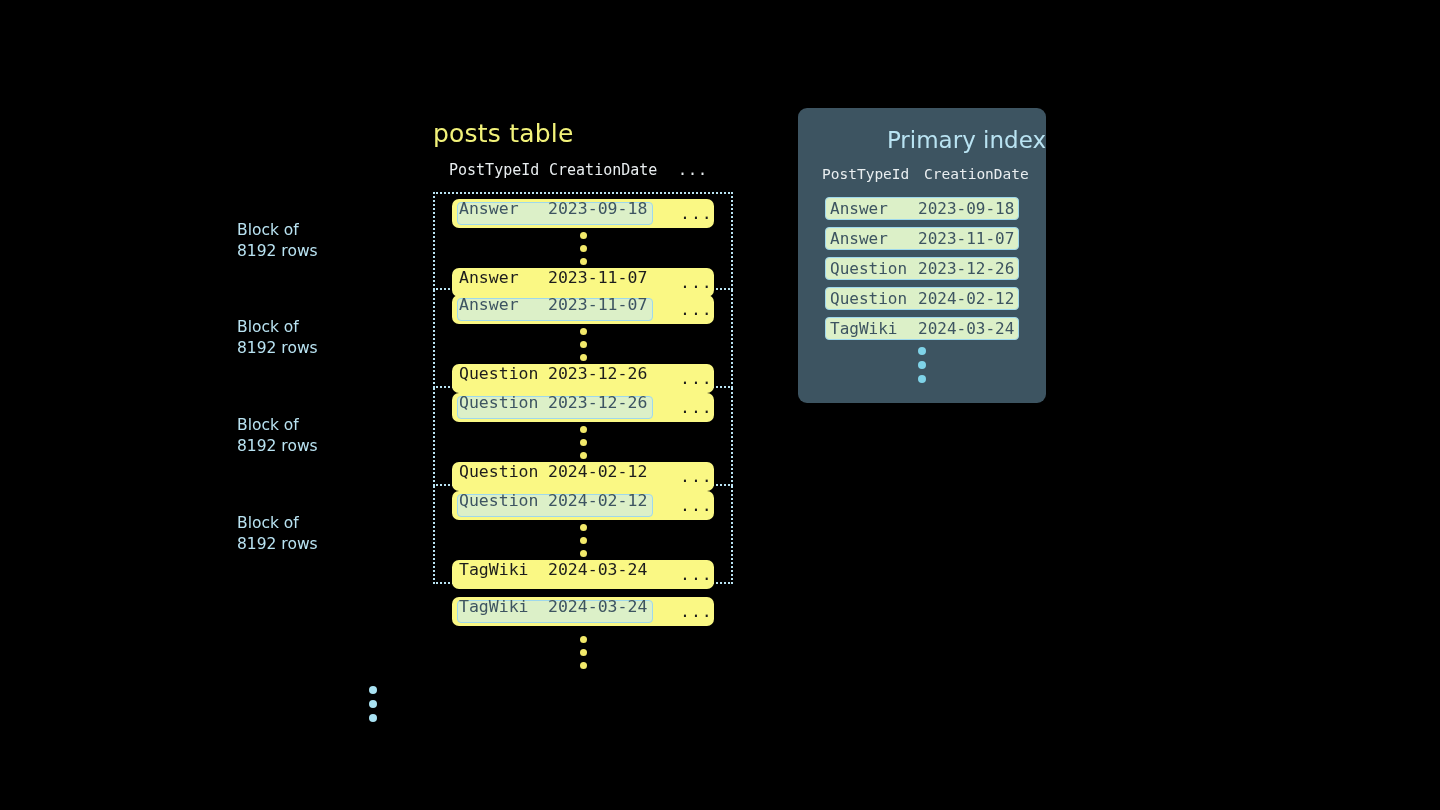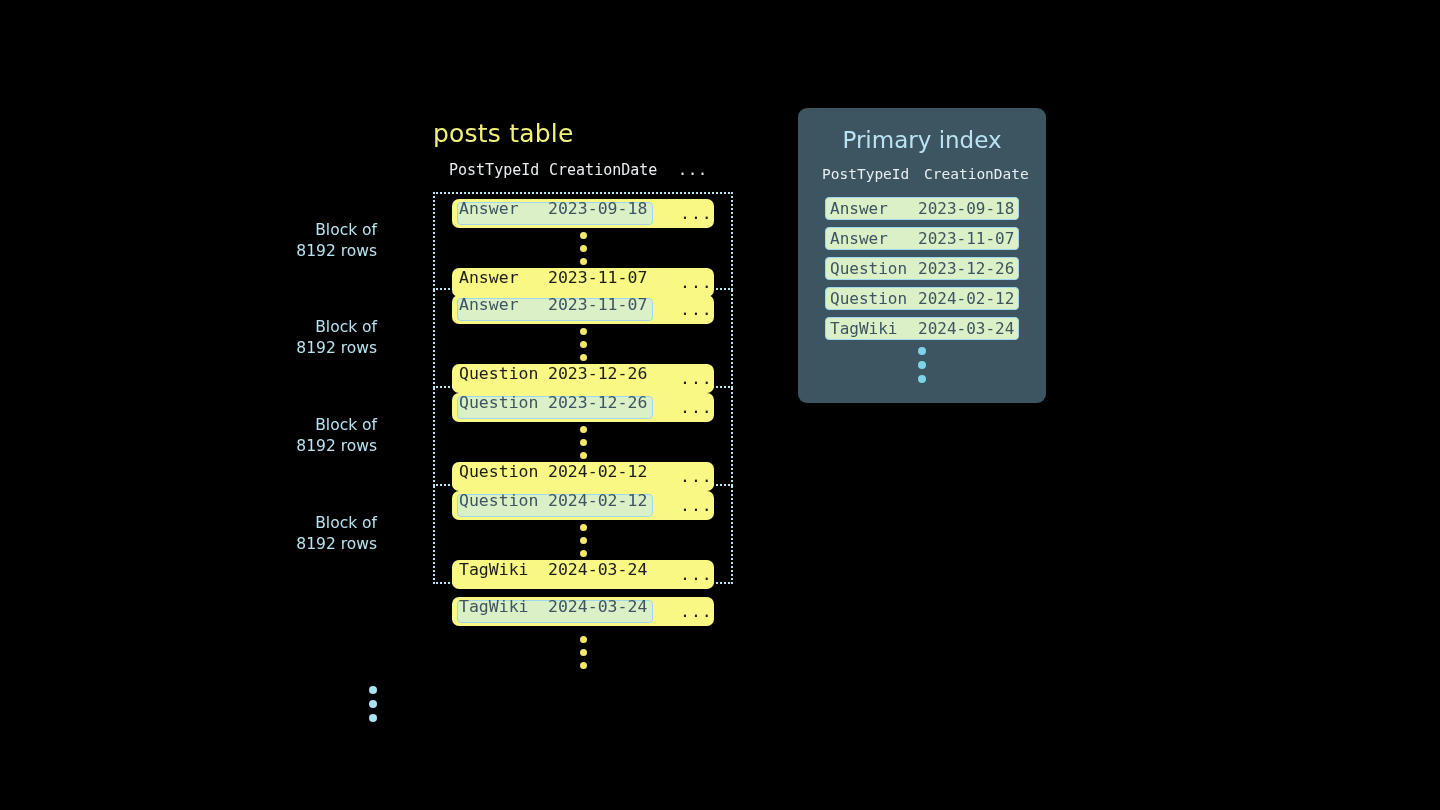--- a/index.html
+++ b/index.html
@@ -126,21 +126,21 @@
   .trailing-dots { margin-top: 6px; }
 
   
   .block-label {
     position: absolute;
     right: 100%;
     margin-right: 58px;
     top: 50%;
     transform: translateY(-50%);
     width: 140px;
-    text-align: right;
+    text-align: left;
     color: #b9e3f2;
     font-family: "DejaVu Sans", sans-serif;
     font-size: 15.5px;
     line-height: 21px;
     white-space: pre-line;
   }
 
   
   #left-ellipsis {
     position: absolute;
@@ -166,21 +166,21 @@
     width: 248px;
     height: 295px;
     background: #3d5461;
     border-radius: 9px;
     box-sizing: border-box;
   }
   .pi-title {
     color: #b9e3f2;
     font-family: "DejaVu Sans", sans-serif;
     font-size: 23px;
-    text-align: center;
+    text-align: right;
     margin-top: 17px;
     height: 30px;
     line-height: 30px;
   }
   .pi-headers {
     position: relative;
     height: 22px;
     font-family: "DejaVu Sans Mono", monospace;
     font-size: 14.5px;
     color: #e9eef0;

